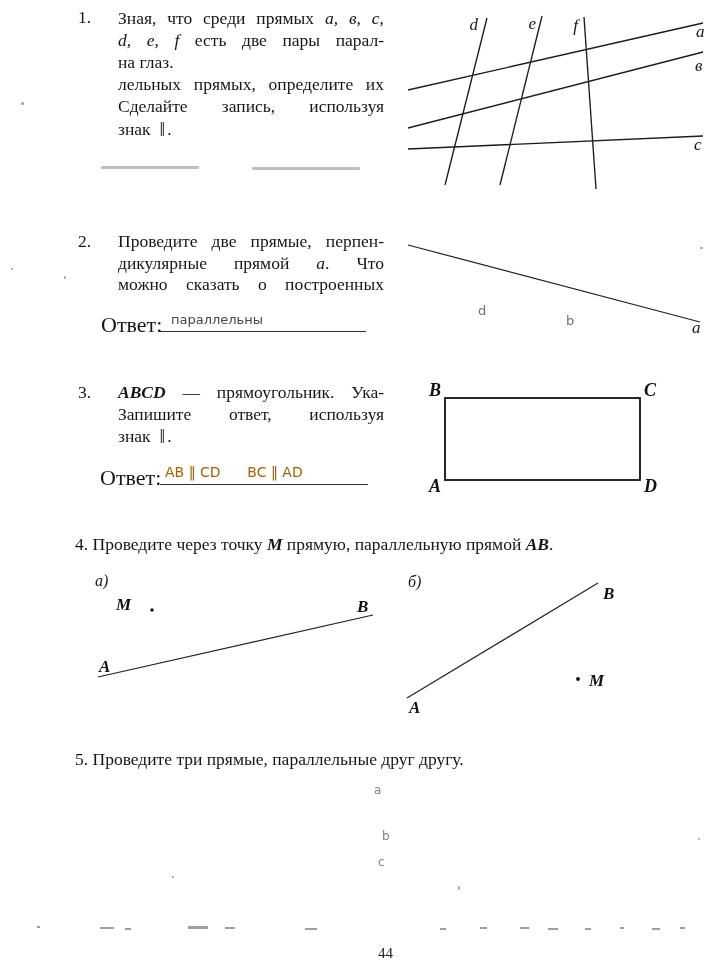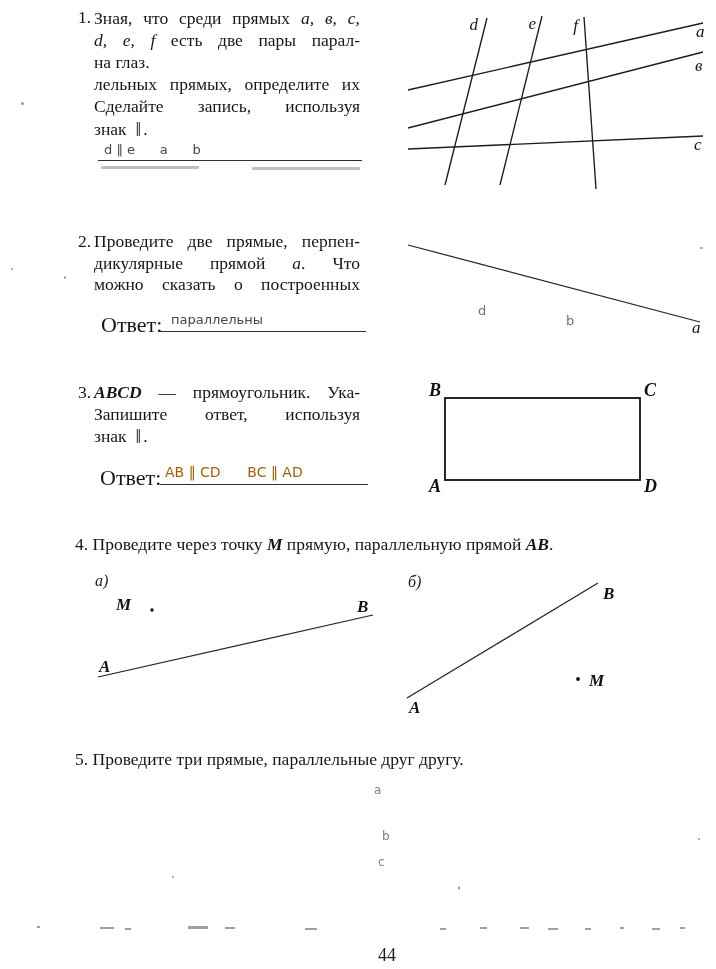--- a/index.html
+++ b/index.html
@@ -6,21 +6,21 @@
   html,body { background:#e8e8e8; }
   .page {
     position:relative; width:716px; height:969px; margin:0 auto;
     background:#ffffff; overflow:hidden;
     font-family:"Liberation Serif","DejaVu Serif",serif;
     color:#161616;
   }
   
   .task { position:absolute; width:292px; font-size:17.5px; }
   .tnum { position:absolute; left:0; top:0; }
-  .tlines { margin-left:16px; width:266px; }
+  .tlines { margin-left:40px; width:266px; }
   .line { line-height:22px; }
   .t2 .line, .t3 .line { line-height:21.5px; }
   .j { text-align:justify; text-align-last:justify; }
   .l { text-align:left; }
   .it { font-style:italic; }
   .bi { font-style:italic; font-weight:700; }
   .psign { font-size:20px; margin-left:9px; margin-right:2px; position:relative; top:1px; }
   
   .ansbox { position:absolute; border-bottom:1.8px solid #2e2e2e; }
   .hand {
@@ -36,42 +36,39 @@
   .fline { stroke:#1c1c1c; stroke-width:1.35; fill:none; }
   .fline2 { stroke:#222; stroke-width:1.2; fill:none; }
   .frect { stroke:#111; stroke-width:1.8; fill:none; }
   .flabel { font:italic 17px "Liberation Serif","DejaVu Serif",serif; fill:#181818; }
   .fcorner { font:italic 700 18px "Liberation Serif","DejaVu Serif",serif; fill:#111; }
   .fsub { font:italic 16px "Liberation Serif","DejaVu Serif",serif; fill:#1a1a1a; }
   .fpoint { font:italic 700 17px "Liberation Serif","DejaVu Serif",serif; fill:#111; }
   .pencil { font:13px "DejaVu Sans",sans-serif; fill:#6f6f6f; }
   .mark { position:absolute; font-family:"DejaVu Sans",sans-serif; font-size:12px; color:#828282; }
   .hdr { position:absolute; font-size:17.5px; white-space:nowrap; }
-  .pageno { position:absolute; font-size:18px; color:#1d1d1d; }
+  .pageno { position:absolute; font-size:15px; color:#1d1d1d; }
 </style>
 </head>
 <body>
 
 <div class="page">
 
   <div class="task t1" style="left:78px; top:7px;">
     <span class="tnum">1.</span>
     <div class="tlines">
       <div class="line j"><span>Зная, что среди прямых</span> <span class="it">а, в, с,</span></div>
       <div class="line j"><span class="it">d, e, f</span> <span>есть две пары парал-</span></div>
       <div class="line l">на глаз.</div>
       <div class="line j">лельных прямых, определите их</div>
       <div class="line j">Сделайте запись, используя</div>
       <div class="line l"><span>знак</span><span class="psign">‖</span><span>.</span></div>
     </div>
   </div>
 
-  <div class="ansbox" style="left:98px; top:139px; width:264px; height:22px;">
-    <span class="hand" style="font-size:13px; line-height:21px; padding-left:6px;">d ‖ e      a      b</span>
-  </div>
   <div class="smudge" style="left:101px; top:166px; width:98px; height:3px;"></div>
   <div class="smudge" style="left:252px; top:167px; width:108px; height:3px;"></div>
 
   <svg class="fig" style="left:400px; top:4px;" width="312" height="190" viewBox="0 0 312 190">
     <line class="fline" x1="87" y1="14" x2="45" y2="181"></line>
     <line class="fline" x1="142" y1="12" x2="100" y2="181"></line>
     <line class="fline" x1="184" y1="13" x2="196" y2="185"></line>
     <line class="fline" x1="8" y1="86" x2="303" y2="19"></line>
     <line class="fline" x1="8" y1="124" x2="303" y2="48"></line>
     <line class="fline" x1="8" y1="145" x2="303" y2="132"></line>

